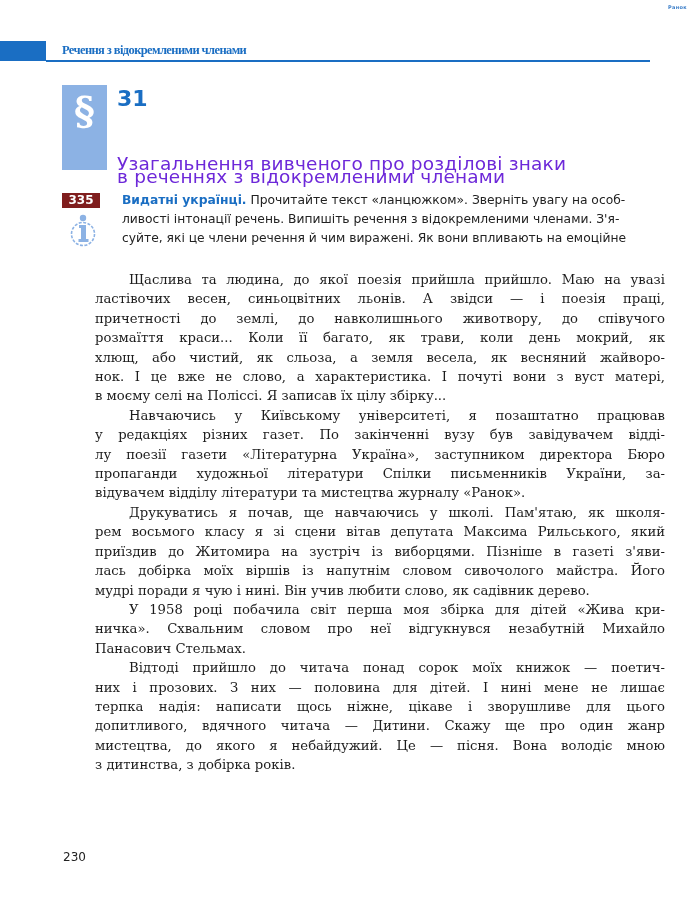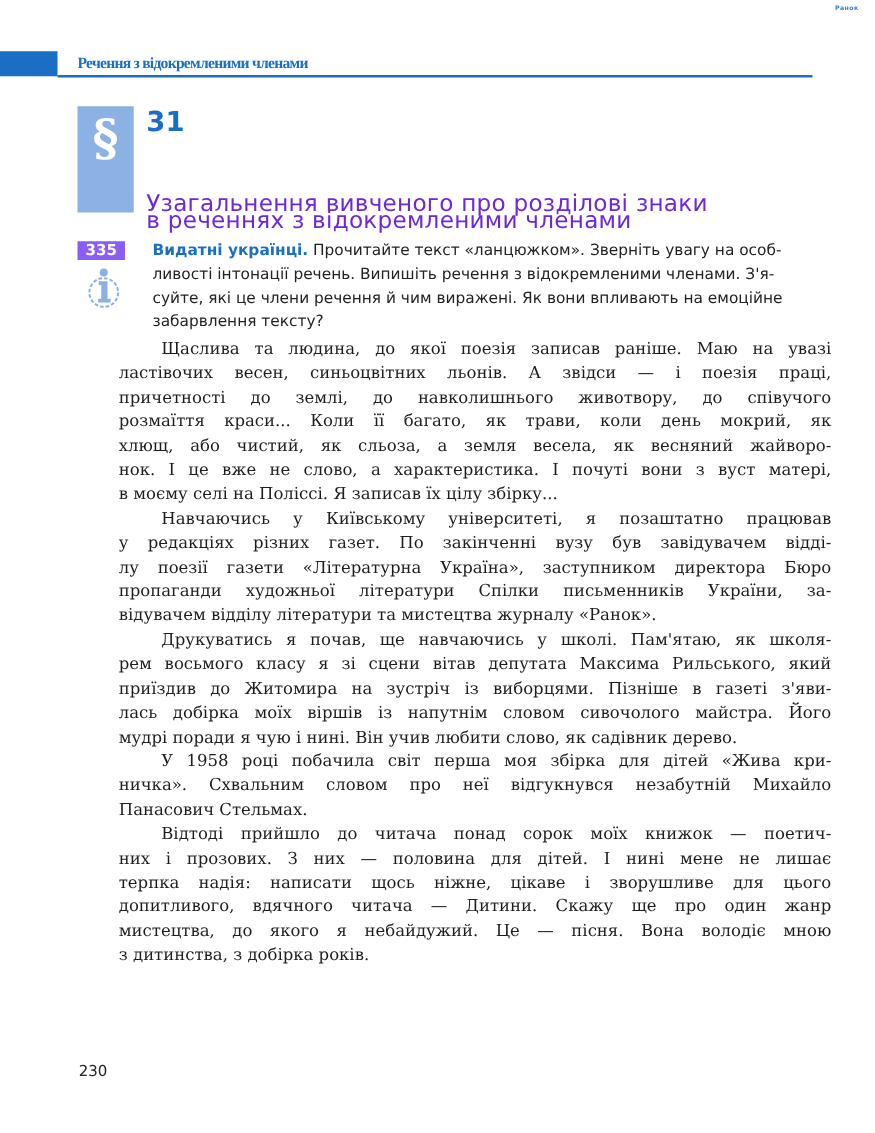--- a/index.html
+++ b/index.html
@@ -10,21 +10,21 @@
     .logo { position: absolute; left: 668px; top: 4px; font-family: "DejaVu Sans", sans-serif; font-size: 5px; color: #3a7dc8; font-weight: bold; letter-spacing: 0.3px; }
     .header-block { position: absolute; left: 0; top: 41px; width: 46px; height: 20px; background: #1a6ec3; }
     .header-text { position: absolute; left: 62px; top: 43px; font-family: Liberation Serif, serif; font-weight: bold; font-size: 12.5px; color: #1a6ec3; letter-spacing: -0.6px; }
     .header-line { position: absolute; left: 46px; top: 60px; width: 604px; height: 2px; background: #1a6ec3; }
 
     .section-box { position: absolute; left: 62px; top: 85px; width: 45px; height: 85px; background: #8cb2e4; }
     .section-sign { position: absolute; left: 0; top: 4px; width: 45px; text-align: center; color: #ffffff; font-family: "DejaVu Serif", serif; font-weight: bold; font-size: 40px; line-height: 44px; }
     .section-num { position: absolute; left: 117px; top: 86px; font-family: "DejaVu Sans", sans-serif; font-weight: bold; font-size: 22px; color: #1a6ec3; }
     .title-line { position: absolute; left: 117px; font-family: "DejaVu Sans", sans-serif; font-weight: normal; font-size: 18.5px; color: #6d28d9; letter-spacing: 0.2px; white-space: nowrap; margin-top: 36px; }
 
-    .ex-badge { position: absolute; left: 62px; top: 193px; width: 38px; height: 15px; background: #8b5cf6; color: #ffffff; font-family: "DejaVu Sans", sans-serif; font-weight: bold; font-size: 12px; line-height: 15px; text-align: center; }
+    .ex-badge { position: absolute; left: 62px; top: 193px; width: 38px; height: 15px; background: #7f1d1d; color: #ffffff; font-family: "DejaVu Sans", sans-serif; font-weight: bold; font-size: 12px; line-height: 15px; text-align: center; }
     .info-icon { position: absolute; left: 70px; top: 213px; width: 26px; height: 34px; }
 
     .task { position: absolute; left: 112px; top: 191px; width: 550px; font-family: "DejaVu Sans", sans-serif; font-size: 12.3px; line-height: 19px; color: #222; margin-left: 10px; }
     .task-line { white-space: nowrap; display: block; }
     .task-lead { color: #1a6ec3; font-weight: bold; }
 
     .text { position: absolute; left: 95px; top: 270px; width: 570px; font-family: "DejaVu Serif", serif; font-size: 13.2px; line-height: 19.4px; color: #1c1c1c; }
     .ln { display: block; white-space: nowrap; text-align: justify; text-align-last: justify; }
     .ln.last { text-align-last: left; }
     .ln.indent { padding-left: 34px; }
@@ -51,25 +51,24 @@
 <svg class="info-icon" viewBox="0 0 26 34">
   <circle cx="13" cy="21" r="11.5" fill="none" stroke="#8cb2e4" stroke-width="1.6" stroke-dasharray="3 1.5"></circle>
   <circle cx="13" cy="5" r="3.2" fill="#8cb2e4"></circle>
   <path d="M9 12 h7 v14 h2.5 v3 h-10 v-3 h2.5 v-11 h-2 z" fill="#8cb2e4"></path>
 </svg>
 
 <div class="task">
   <span class="task-line"><span class="task-lead">Видатні українці.</span><span> Прочитайте текст «ланцюжком». Зверніть увагу на особ-</span></span>
   <span class="task-line">ливості інтонації речень. Випишіть речення з відокремленими членами. З'я-</span>
   <span class="task-line">суйте, які це члени речення й чим виражені. Як вони впливають на емоційне</span>
-  <span class="task-line">забарвлення тексту?</span>
 </div>
 
 <div class="text" id="body-text">
-    <span class="ln indent">Щаслива та людина, до якої поезія записав раніше. Маю на увазі</span>
+    <span class="ln indent">Щаслива та людина, до якої поезія прийшла прийшло. Маю на увазі</span>
     <span class="ln">ластівочих весен, синьоцвітних льонів. А звідси — і поезія праці,</span>
     <span class="ln">причетності до землі, до навколишнього животвору, до співучого</span>
     <span class="ln">розмаїття краси... Коли її багато, як трави, коли день мокрий, як</span>
     <span class="ln">хлющ, або чистий, як сльоза, а земля весела, як весняний жайворо-</span>
     <span class="ln">нок. І це вже не слово, а характеристика. І почуті вони з вуст матері,</span>
     <span class="ln last">в моєму селі на Поліссі. Я записав їх цілу збірку...</span>
     <span class="ln indent">Навчаючись у Київському університеті, я позаштатно працював</span>
     <span class="ln">у редакціях різних газет. По закінченні вузу був завідувачем відді-</span>
     <span class="ln">лу поезії газети «Літературна Україна», заступником директора Бюро</span>
     <span class="ln">пропаганди художньої літератури Спілки письменників України, за-</span>

